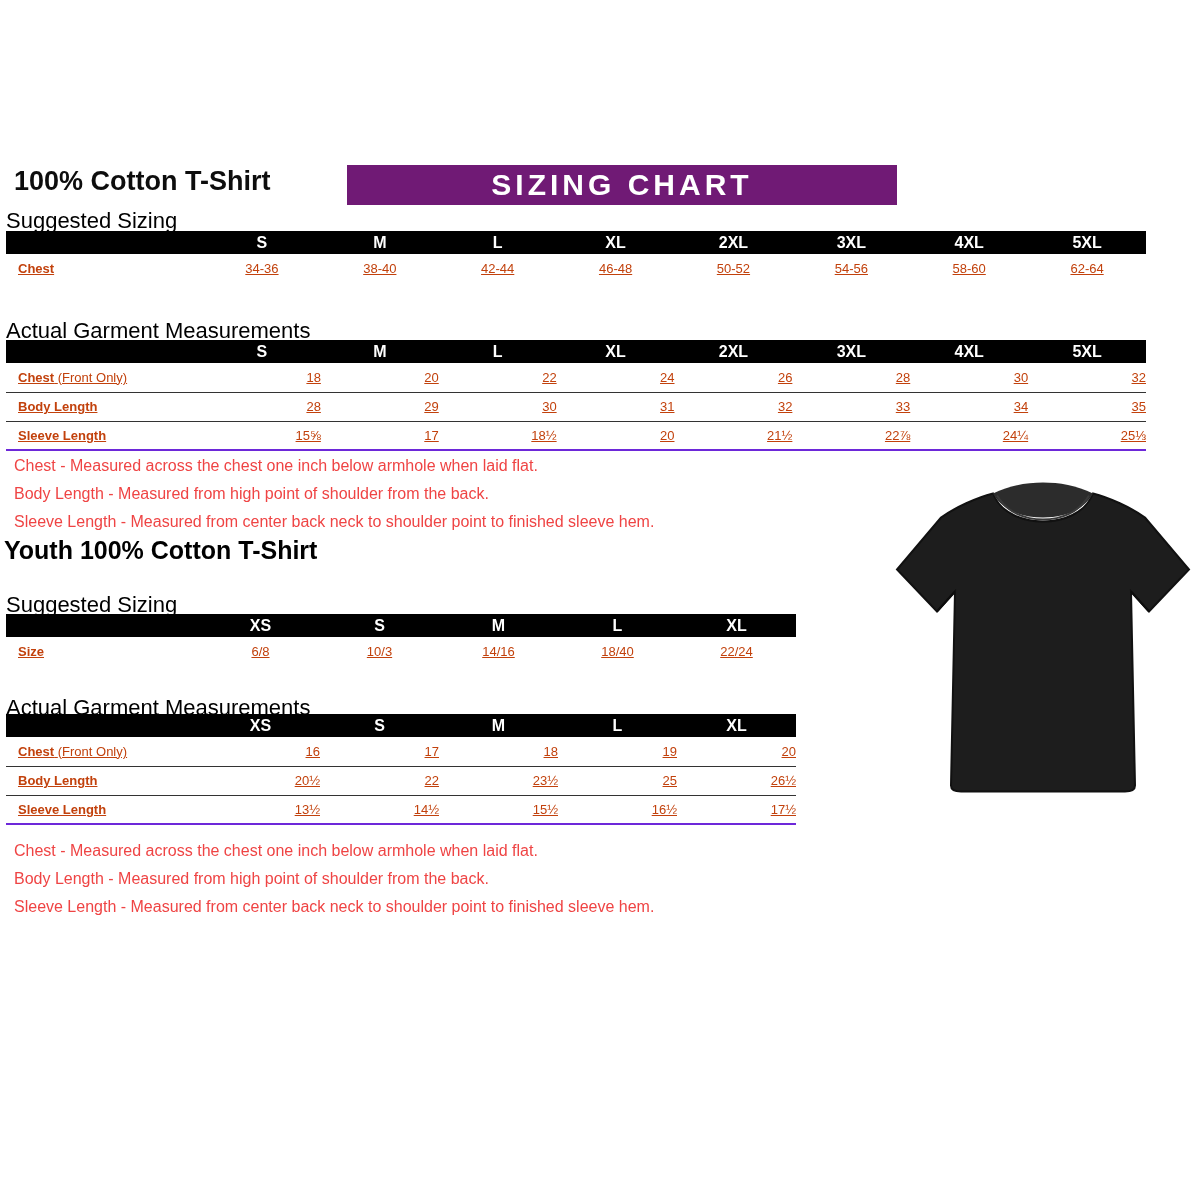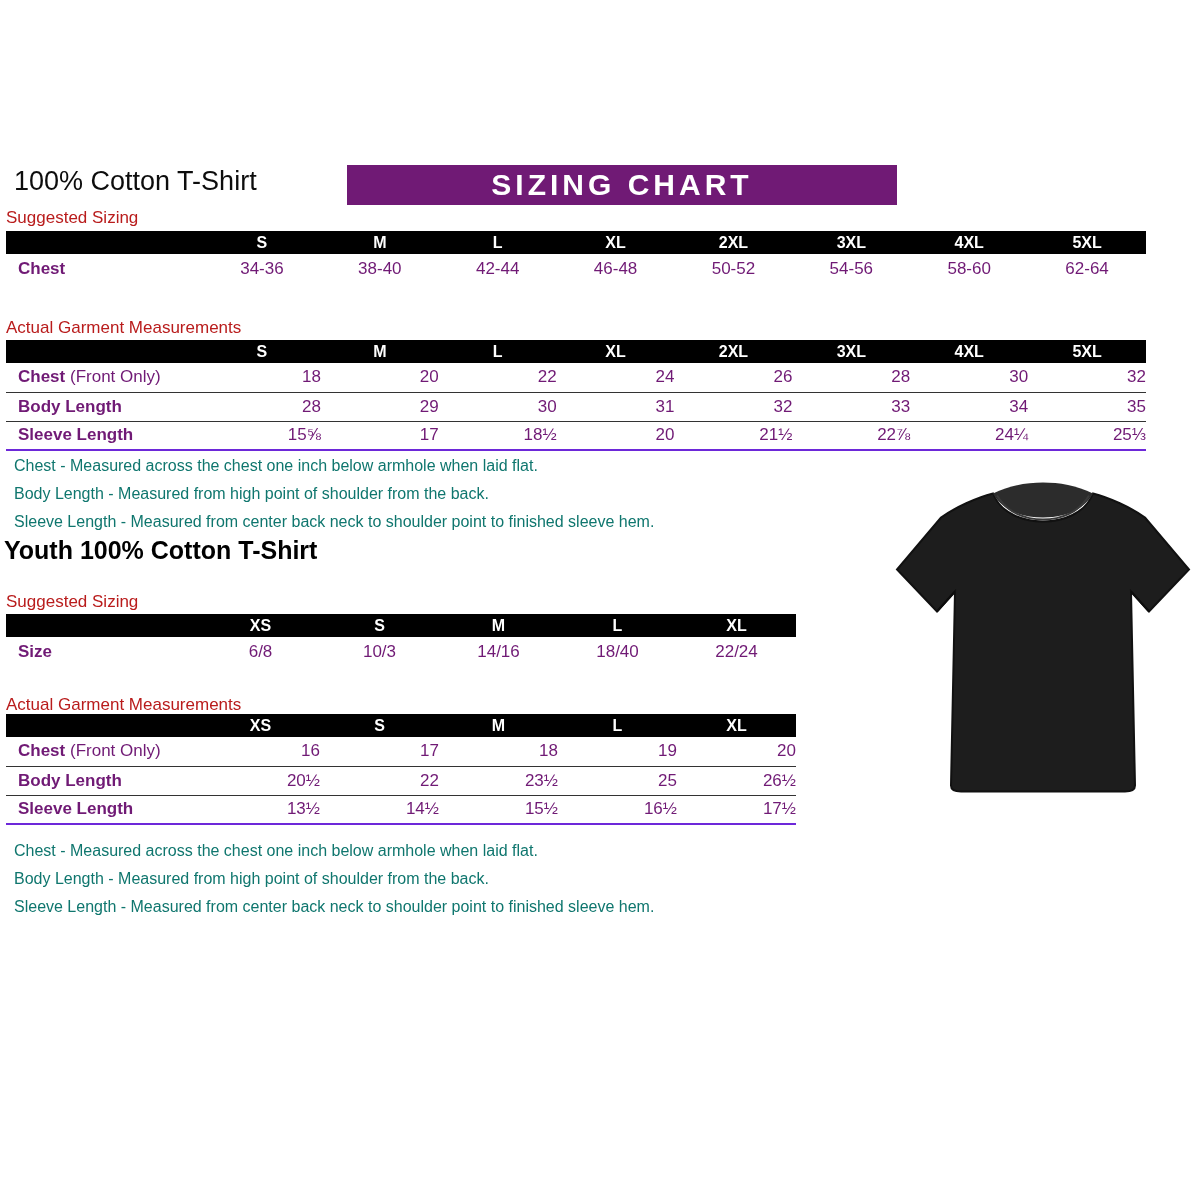--- a/index.html
+++ b/index.html
@@ -1,33 +1,33 @@
 <!DOCTYPE html>
 <html><head>
 <meta charset="utf-8">
 <style>
   * { margin:0; padding:0; box-sizing:border-box; }
   html,body { background:#ffffff; }
   body { width:1200px; height:1200px; font-family:"Liberation Sans", sans-serif; }
   .canvas { position:relative; width:1200px; height:1200px; background:#ffffff; overflow:hidden; }
 
-  .title { position:absolute; left:14px; top:166px; font-size:27px; color:#0d0d0d; }
+  .title { position:absolute; left:14px; top:166px; font-size:27px; color:#0d0d0d;font-weight:bold; }
   .banner { position:absolute; left:347px; top:165px; width:550px; height:40px;
             background:#701a75; color:#fff; font-weight:bold; font-size:30px;
             letter-spacing:4px; text-align:center; line-height:40px; }
 
-  .slabel { position:absolute; left:6px; font-size:17px; color:#b91c1c;text-align:right; }
-  .note   { position:absolute; left:14px; font-size:16px; color:#0f766e; }
+  .slabel { position:absolute; left:6px; font-size:22px; color:#000000;text-align:right; }
+  .note   { position:absolute; left:14px; font-size:16px; color:#ef4444; }
   .youth-heading { position:absolute; left:4px; top:536px; font-weight:bold; font-size:25px; color:#000000; }
 
   table.tbl { position:absolute; left:6px; border-collapse:collapse; table-layout:fixed; }
   .tbl th { background:#000; color:#fff; font-size:16px; font-weight:bold;
             height:23px; text-align:center; padding:0; }
-  .tbl td { font-size:17px; color:#701a75; height:29px; text-align:center;
-            vertical-align:middle; padding:0; }
+  .tbl td { font-size:13px; color:#c2410c; height:29px; text-align:center;
+            vertical-align:middle; padding:0;text-decoration:underline; }
   .tbl td.lbl { text-align:left; padding-left:12px; white-space:nowrap; }
   .tbl td.lbl .b { font-weight:bold; }
   .tbl td.lbl .n { font-weight:normal; }
 
   .lined tbody td { border-bottom:1px solid #333;text-align:right; }
   .lined tbody tr:last-child td { border-bottom:2px solid #6d28d9; }
 
   .shirt { position:absolute; left:893px; top:477px; width:300px; height:345px; }
 </style>
 </head>

